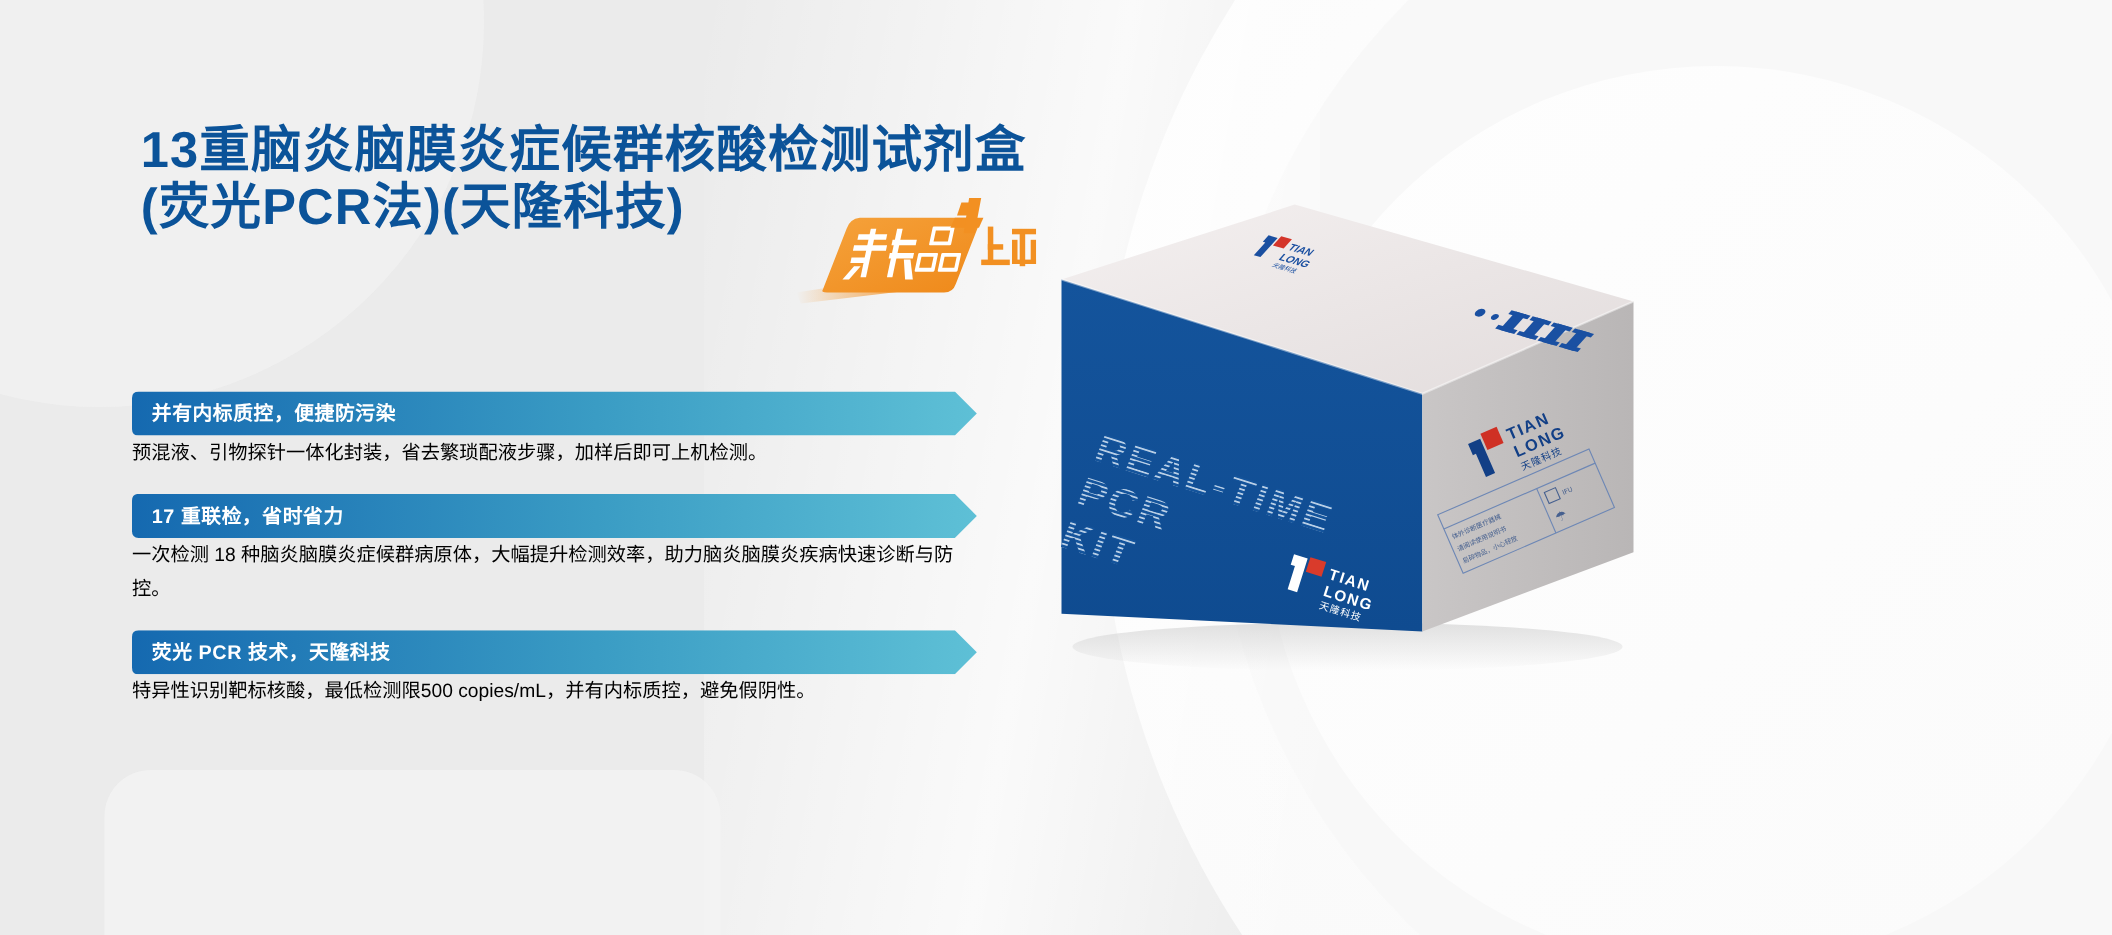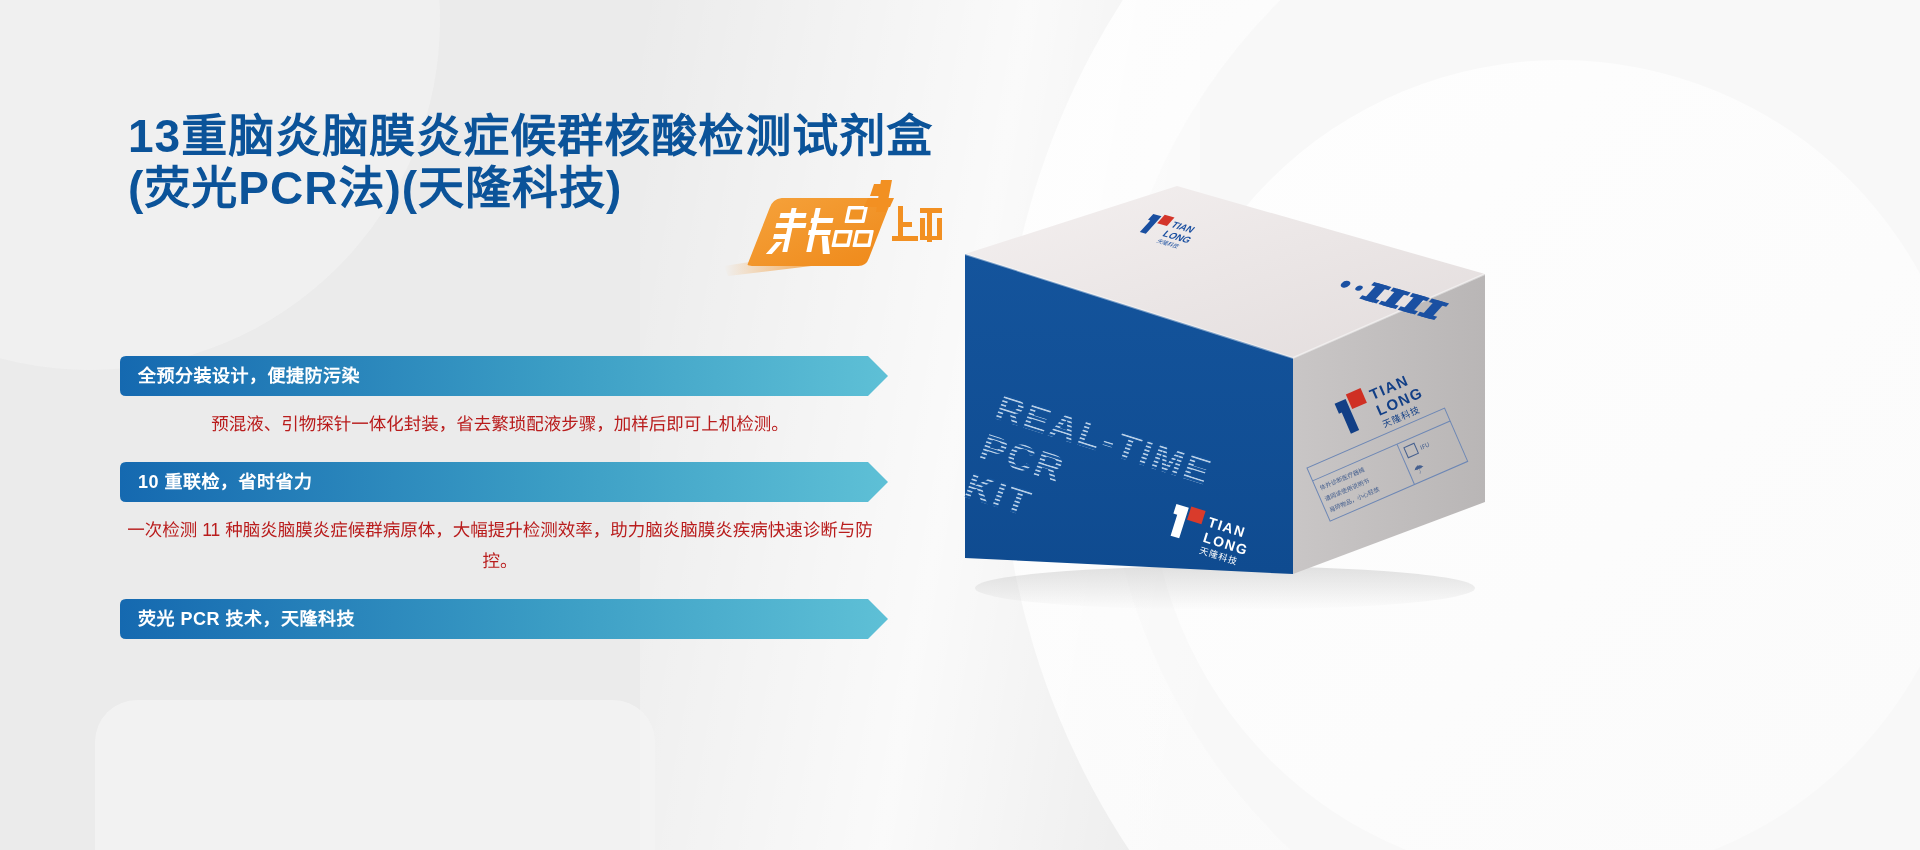--- a/index.html
+++ b/index.html
@@ -69,23 +69,22 @@
   .feature-bar{
     position:relative;height:40px;width:770px;
   }
   .feature-bar svg{position:absolute;left:0;top:0;}
   .feature-bar .bar-label{
     position:absolute;left:18px;top:0;height:40px;line-height:40px;
     color:#ffffff;font-size:18px;font-weight:bold;letter-spacing:.5px;
     white-space:nowrap;
   }
   .feature-body{
-    margin-top:13px;color:#b91c1c;font-size:17.5px;line-height:31px;
+    margin-top:0;color:#000000;font-size:17.5px;line-height:31px;
     max-width:760px;
-    text-align:center;
   }
 
   
   .product{
     position:absolute;left:955px;top:150px;width:540px;height:470px;
   }
   .product svg{display:block;overflow:visible;}
 </style>
 </head>
 <body>
@@ -167,56 +166,57 @@
         <svg width="770" height="40" viewBox="0 0 770 40" xmlns="http://www.w3.org/2000/svg">
           <defs>
             <linearGradient id="g1" x1="0" y1="0" x2="1" y2="0">
               <stop offset="0%" stop-color="#1569b0"></stop>
               <stop offset="55%" stop-color="#3a9cc4"></stop>
               <stop offset="100%" stop-color="#5ec0d6"></stop>
             </linearGradient>
           </defs>
           <path d="M6 0 H748 L768 20 L748 40 H6 Q0 40 0 34 V6 Q0 0 6 0 Z" fill="url(#g1)"></path>
         </svg>
-        <div class="bar-label">全预分装设计，便捷防污染</div>
+        <div class="bar-label">并有内标质控，便捷防污染</div>
       </div>
       <div class="feature-body">预混液、引物探针一体化封装，省去繁琐配液步骤，加样后即可上机检测。</div>
     </div>
 
     <div class="feature">
       <div class="feature-bar">
         <svg width="770" height="40" viewBox="0 0 770 40" xmlns="http://www.w3.org/2000/svg">
           <defs>
             <linearGradient id="g2" x1="0" y1="0" x2="1" y2="0">
               <stop offset="0%" stop-color="#1569b0"></stop>
               <stop offset="55%" stop-color="#3a9cc4"></stop>
               <stop offset="100%" stop-color="#5ec0d6"></stop>
             </linearGradient>
           </defs>
           <path d="M6 0 H748 L768 20 L748 40 H6 Q0 40 0 34 V6 Q0 0 6 0 Z" fill="url(#g2)"></path>
         </svg>
-        <div class="bar-label">10 重联检，省时省力</div>
+        <div class="bar-label">17 重联检，省时省力</div>
       </div>
-      <div class="feature-body">一次检测 11 种脑炎脑膜炎症候群病原体，大幅提升检测效率，助力脑炎脑膜炎疾病快速诊断与防控。</div>
+      <div class="feature-body">一次检测 18 种脑炎脑膜炎症候群病原体，大幅提升检测效率，助力脑炎脑膜炎疾病快速诊断与防控。</div>
     </div>
 
     <div class="feature">
       <div class="feature-bar">
         <svg width="770" height="40" viewBox="0 0 770 40" xmlns="http://www.w3.org/2000/svg">
           <defs>
             <linearGradient id="g3" x1="0" y1="0" x2="1" y2="0">
               <stop offset="0%" stop-color="#1569b0"></stop>
               <stop offset="55%" stop-color="#3a9cc4"></stop>
               <stop offset="100%" stop-color="#5ec0d6"></stop>
             </linearGradient>
           </defs>
           <path d="M6 0 H748 L768 20 L748 40 H6 Q0 40 0 34 V6 Q0 0 6 0 Z" fill="url(#g3)"></path>
         </svg>
         <div class="bar-label">荧光 PCR 技术，天隆科技</div>
       </div>
+      <div class="feature-body">特异性识别靶标核酸，最低检测限500 copies/mL，并有内标质控，避免假阴性。</div>
     </div>
 
   </div>
 
   <div class="product">
     <svg width="540" height="470" viewBox="0 0 540 470" xmlns="http://www.w3.org/2000/svg">
       <defs>
         <linearGradient id="topFace" x1="0" y1="0" x2="1" y2="1">
           <stop offset="0%" stop-color="#f4f0f0"></stop>
           <stop offset="100%" stop-color="#e2dcdc"></stop>

